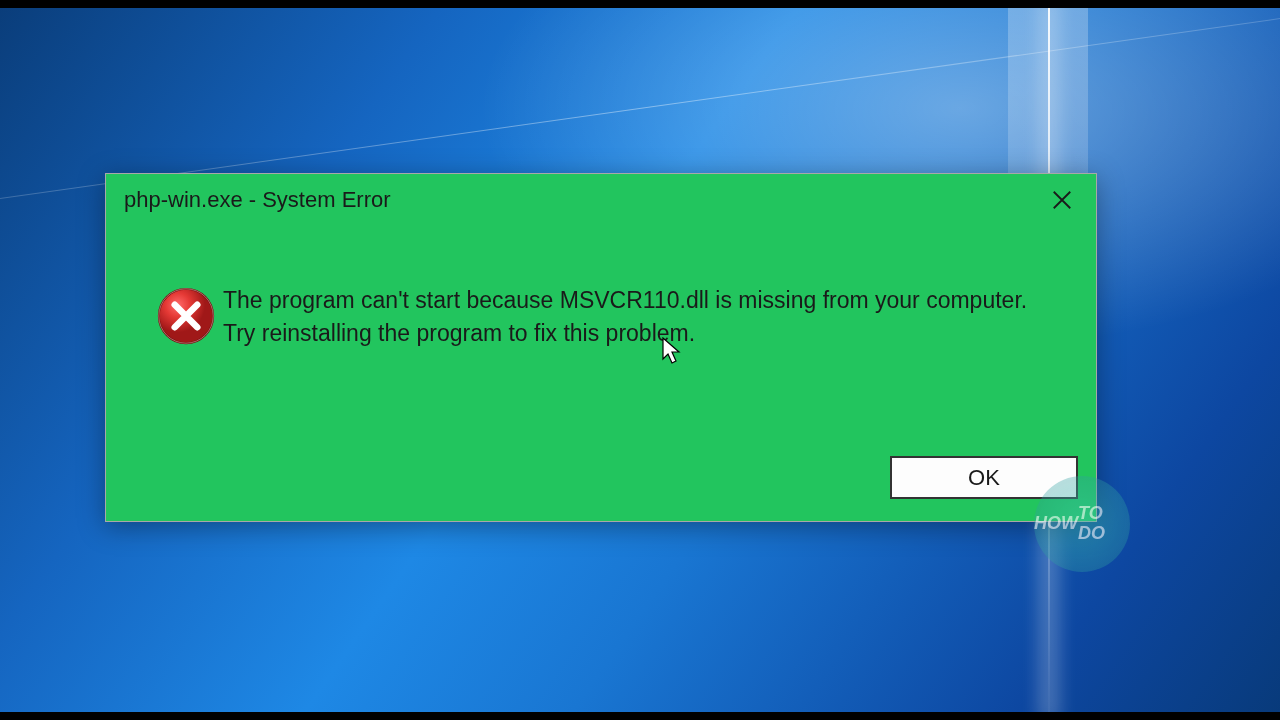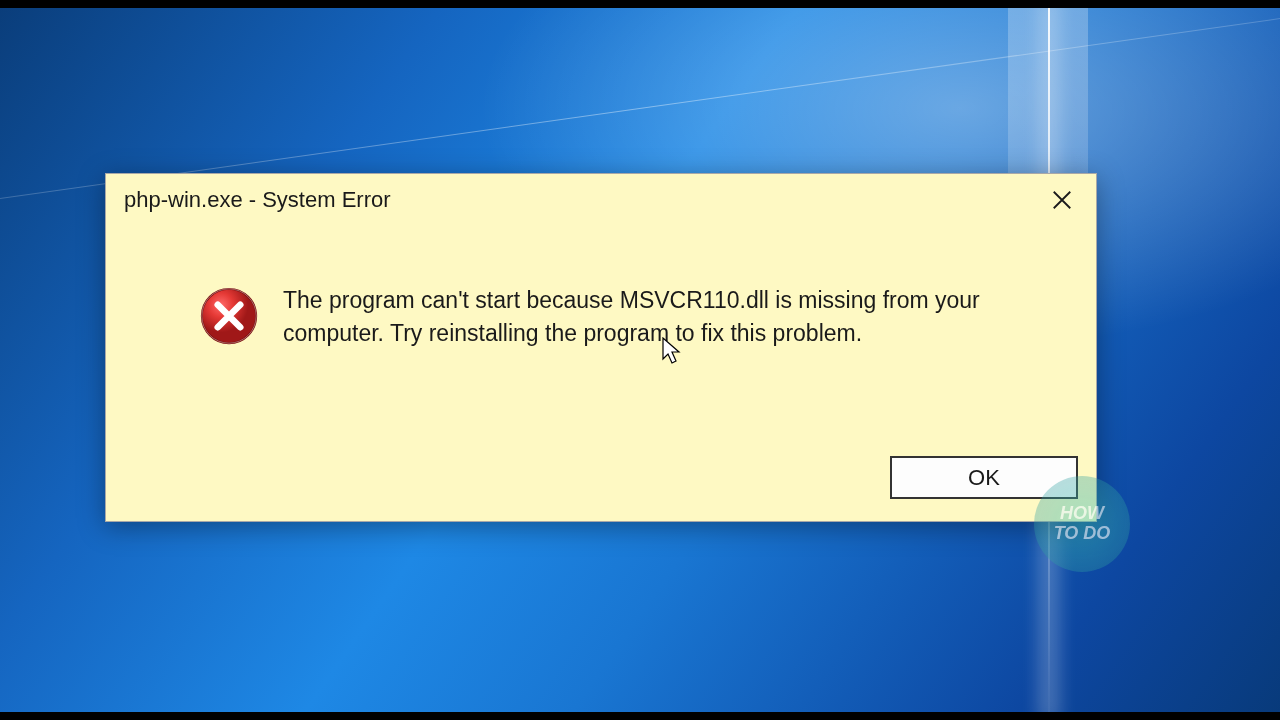--- a/index.html
+++ b/index.html
@@ -48,21 +48,21 @@
       top: 15%;
       left: -50%;
       transform: rotate(-8deg);
     }
     .dialog {
       position: absolute;
       left: 105px;
       top: 173px;
       width: 992px;
       height: 349px;
-      background: #fef9c3;
+      background: #22c55e;
       border: 1px solid #a8a8a8;
       box-shadow: 0 5px 25px rgba(0,0,0,0.35);
     }
     .titlebar {
       display: flex;
       align-items: center;
       justify-content: space-between;
       padding: 10px 14px 6px 18px;
       height: 48px;
     }
@@ -79,23 +79,22 @@
       align-items: center;
       justify-content: center;
     }
     .close-btn svg {
       width: 22px;
       height: 22px;
     }
     .content-area {
       display: flex;
       padding: 62px 50px 30px 50px;
-      gap: 24px;
+      gap: 7px;
       align-items: flex-start;
-      margin-left: 43px;
     }
     .error-icon {
       flex-shrink: 0;
       width: 60px;
       height: 60px;
       margin-top: 2px;
     }
     .message-text {
       font-size: 23px;
       color: #1a1a1a;
@@ -126,21 +125,21 @@
     }
     .watermark {
       position: absolute;
       right: 150px;
       bottom: 148px;
       width: 96px;
       height: 96px;
       border-radius: 50%;
       background: radial-gradient(circle, rgba(64,196,180,0.55), rgba(40,140,150,0.4));
       display: flex;
-      flex-direction: column;
+      flex-direction: row;
       align-items: center;
       justify-content: center;
       color: rgba(255,255,255,0.75);
       font-style: italic;
       font-weight: bold;
       font-size: 18px;
       line-height: 1.1;
       opacity: 0.78;
     }
     .black-bar-top {

